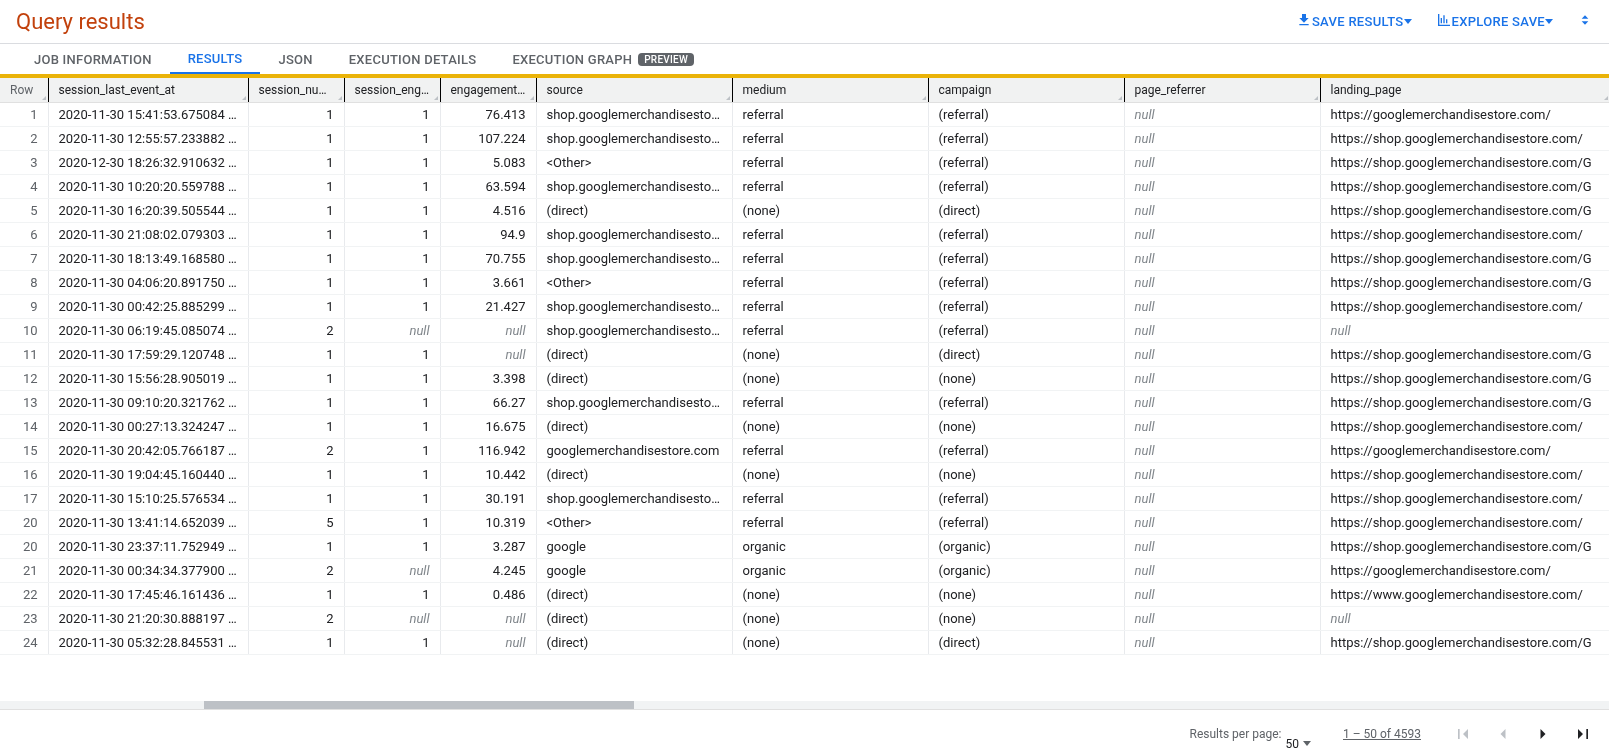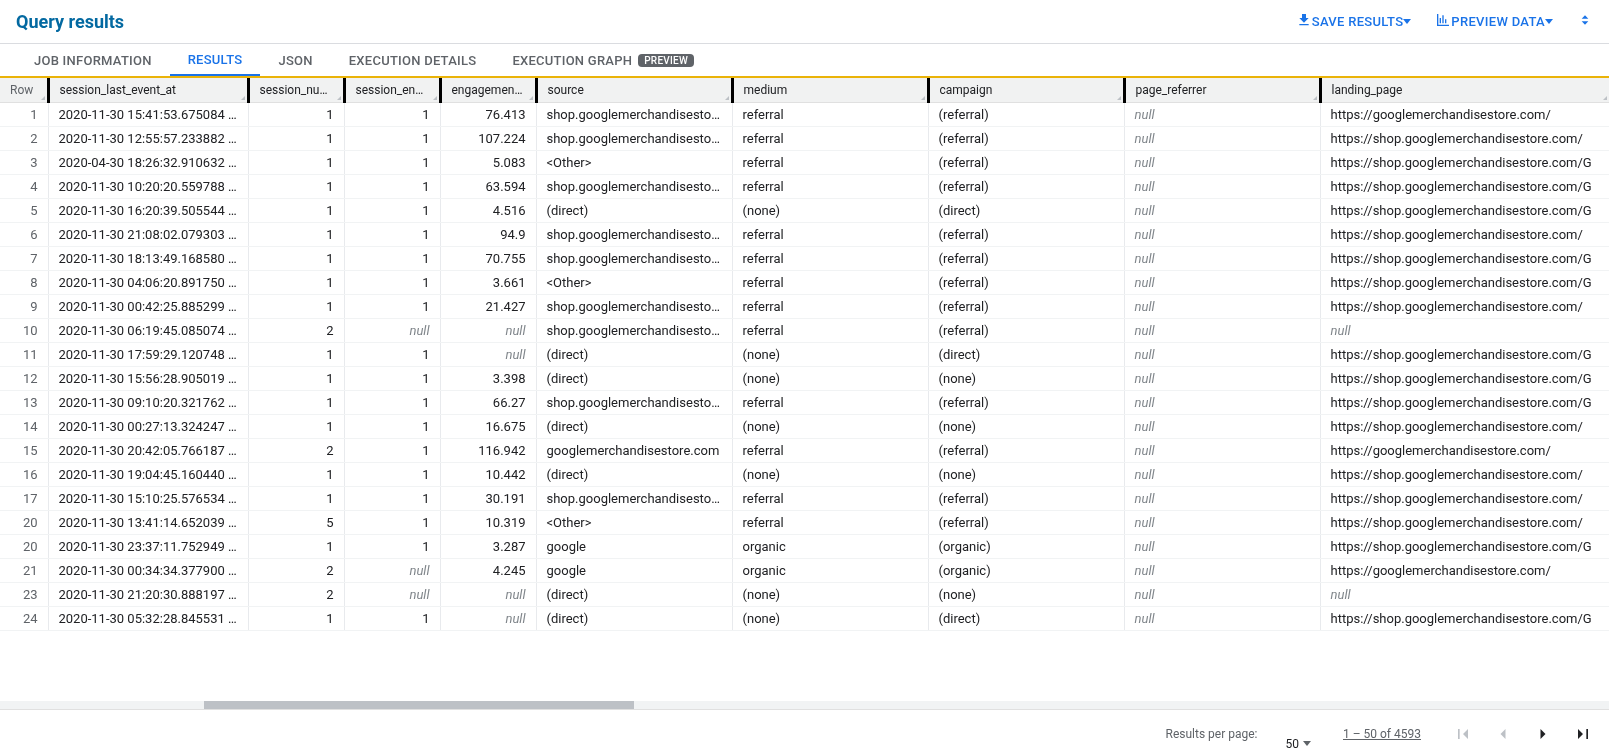--- a/index.html
+++ b/index.html
@@ -12,44 +12,44 @@
     }
     .header {
       display: flex;
       align-items: center;
       justify-content: space-between;
       padding: 8px 16px;
       border-bottom: 1px solid #dadce0;
       height: 44px;
     }
     .title {
-      font-size: 18px;
-      font-weight: 700;
-      color: #0369a1;
+      font-size: 22px;
+      font-weight: 400;
+      color: #c2410c;
     }
     .header-actions {
       display: flex;
       align-items: center;
       gap: 24px;
     }
     .action-btn {
       display: flex;
       align-items: center;
       gap: 0;
       color: #1a73e8;
       font-weight: 500;
       font-size: 13px;
       letter-spacing: 0.3px;
       cursor: pointer;
     }
     .action-btn svg { fill: #1a73e8; }
     .expand-btn { cursor: pointer; color: #1a73e8; }
     .tabs {
       display: flex;
-      border-bottom: 2px solid #eab308;
+      border-bottom: 4px solid #eab308;
       padding: 0 16px;
       height: 34px;
     }
     .tab {
       padding: 0 18px;
       display: flex;
       align-items: center;
       font-size: 13px;
       font-weight: 500;
       color: #5f6368;
@@ -79,21 +79,21 @@
       width: 100%;
       table-layout: fixed;
     }
     th {
       background: #f1f2f2;
       text-align: left;
       font-weight: 400;
       font-size: 12px;
       color: #202124;
       padding: 5px 10px;
-      border-right: 3px solid #000000;
+      border-right: 1px solid #000000;
       border-bottom: 1px solid #e0e0e0;
       white-space: nowrap;
       overflow: hidden;
       text-overflow: ellipsis;
       position: relative;
     }
     th::after {
       content: '';
       position: absolute;
       right: 2px;
@@ -145,21 +145,21 @@
       padding: 0 16px;
       gap: 32px;
       height: 48px;
       border-top: 1px solid #e0e0e0;
       font-size: 12px;
       color: #5f6368;
     }
     .footer .page-size {
       display: flex;
       align-items: center;
-      gap: 28px;
+      gap: 4px;
     }
     .footer .page-size-value {
       display: flex;
       align-items: center;
       gap: 4px;
       color: #202124;
       cursor: pointer;
       margin-top: 20px;
     }
     .footer .range { color: #5f6368; text-decoration: underline; }
@@ -188,21 +188,21 @@
       </span>
       <span>SAVE RESULTS</span>
       <span class="dd-tri"></span>
     </div>
     <div class="action-btn">
       <span>
         <svg width="16" height="16" viewBox="0 0 24 24">
             <path d="M3 3v18h18v-2H5V3H3zm4 14h2V9H7v8zm4 0h2V5h-2v12zm4 0h2v-6h-2v6z"></path>
           </svg>
       </span>
-      <span>PREVIEW DATA</span>
+      <span>EXPLORE SAVE</span>
       <span class="dd-tri"></span>
     </div>
     <div class="expand-btn">
       <svg width="16" height="16" viewBox="0 0 24 24" fill="#1a73e8">
           <path d="M12 5l-5 5h10l-5-5zm0 14l5-5H7l5 5z"></path>
         </svg>
     </div>
   </div>
 </div>
 
@@ -261,21 +261,21 @@
           <td class="col-se">1</td>
           <td class="col-et">107.224</td>
           <td class="col-src">shop.googlemerchandisestore....</td>
           <td class="col-med">referral</td>
           <td class="col-camp">(referral)</td>
           <td class="col-ref null">null</td>
           <td class="col-land">https://shop.googlemerchandisestore.com/</td>
         </tr>
         <tr>
           <td class="col-row">3</td>
-          <td class="col-ts">2020-04-30 18:26:32.910632 U...</td>
+          <td class="col-ts">2020-12-30 18:26:32.910632 U...</td>
           <td class="col-sn">1</td>
           <td class="col-se">1</td>
           <td class="col-et">5.083</td>
           <td class="col-src">&lt;Other&gt;</td>
           <td class="col-med">referral</td>
           <td class="col-camp">(referral)</td>
           <td class="col-ref null">null</td>
           <td class="col-land">https://shop.googlemerchandisestore.com/G</td>
         </tr>
         <tr>
@@ -474,20 +474,32 @@
           <td class="col-row">21</td>
           <td class="col-ts">2020-11-30 00:34:34.377900 U...</td>
           <td class="col-sn">2</td>
           <td class="col-se null">null</td>
           <td class="col-et">4.245</td>
           <td class="col-src">google</td>
           <td class="col-med">organic</td>
           <td class="col-camp">(organic)</td>
           <td class="col-ref null">null</td>
           <td class="col-land">https://googlemerchandisestore.com/</td>
+        </tr>
+        <tr>
+          <td class="col-row">22</td>
+          <td class="col-ts">2020-11-30 17:45:46.161436 U...</td>
+          <td class="col-sn">1</td>
+          <td class="col-se">1</td>
+          <td class="col-et">0.486</td>
+          <td class="col-src">(direct)</td>
+          <td class="col-med">(none)</td>
+          <td class="col-camp">(none)</td>
+          <td class="col-ref null">null</td>
+          <td class="col-land">https://www.googlemerchandisestore.com/</td>
         </tr>
         <tr>
           <td class="col-row">23</td>
           <td class="col-ts">2020-11-30 21:20:30.888197 U...</td>
           <td class="col-sn">2</td>
           <td class="col-se null">null</td>
           <td class="col-et null">null</td>
           <td class="col-src">(direct)</td>
           <td class="col-med">(none)</td>
           <td class="col-camp">(none)</td>

